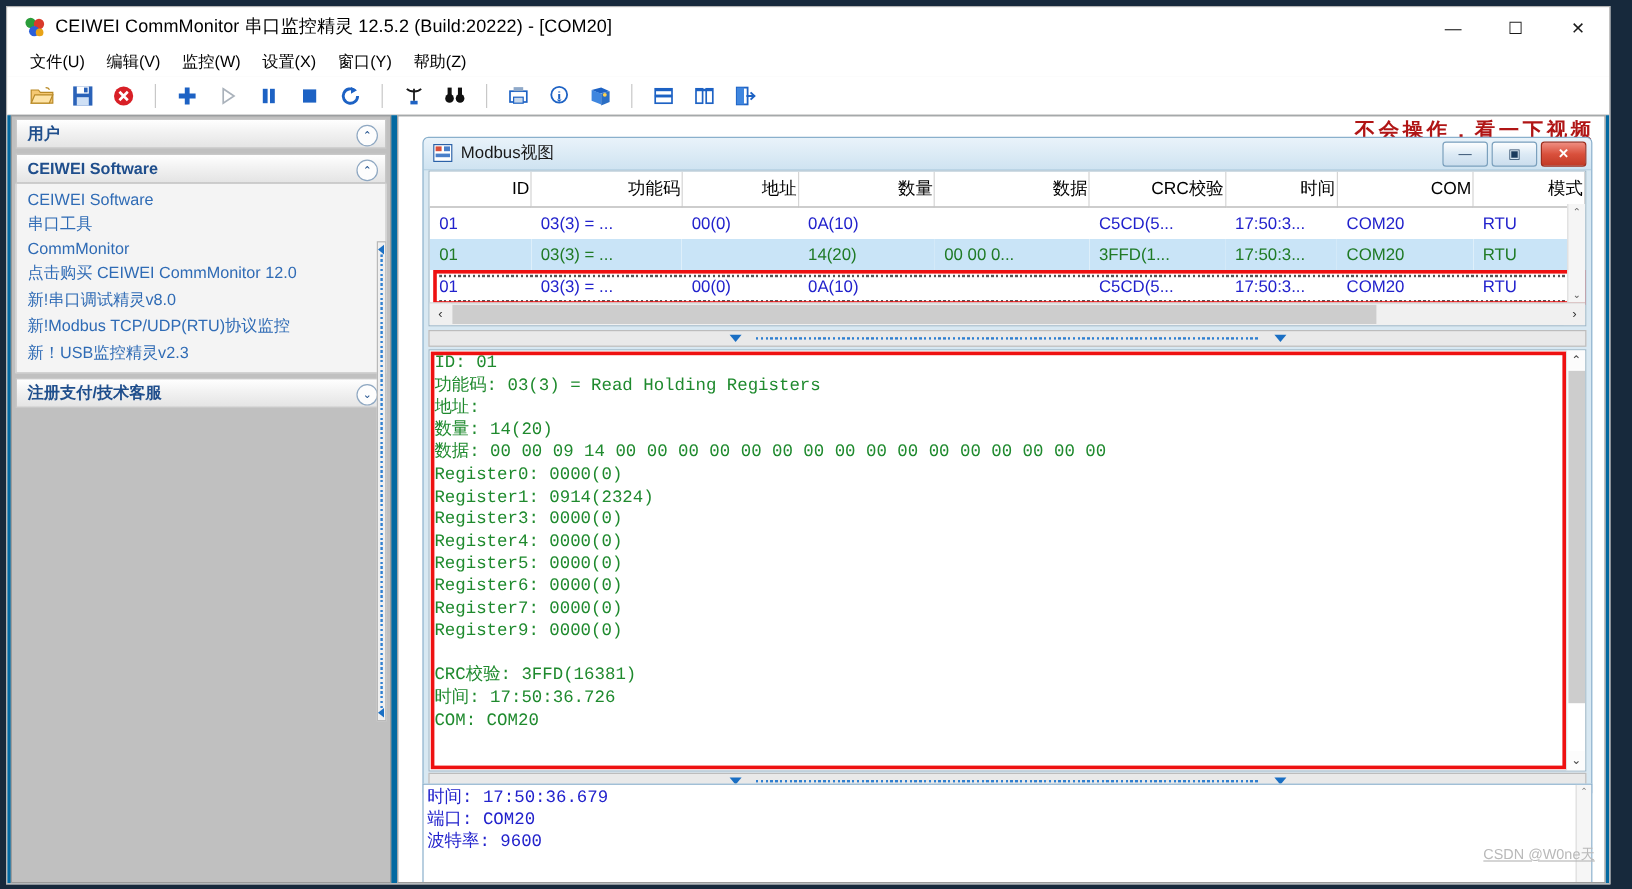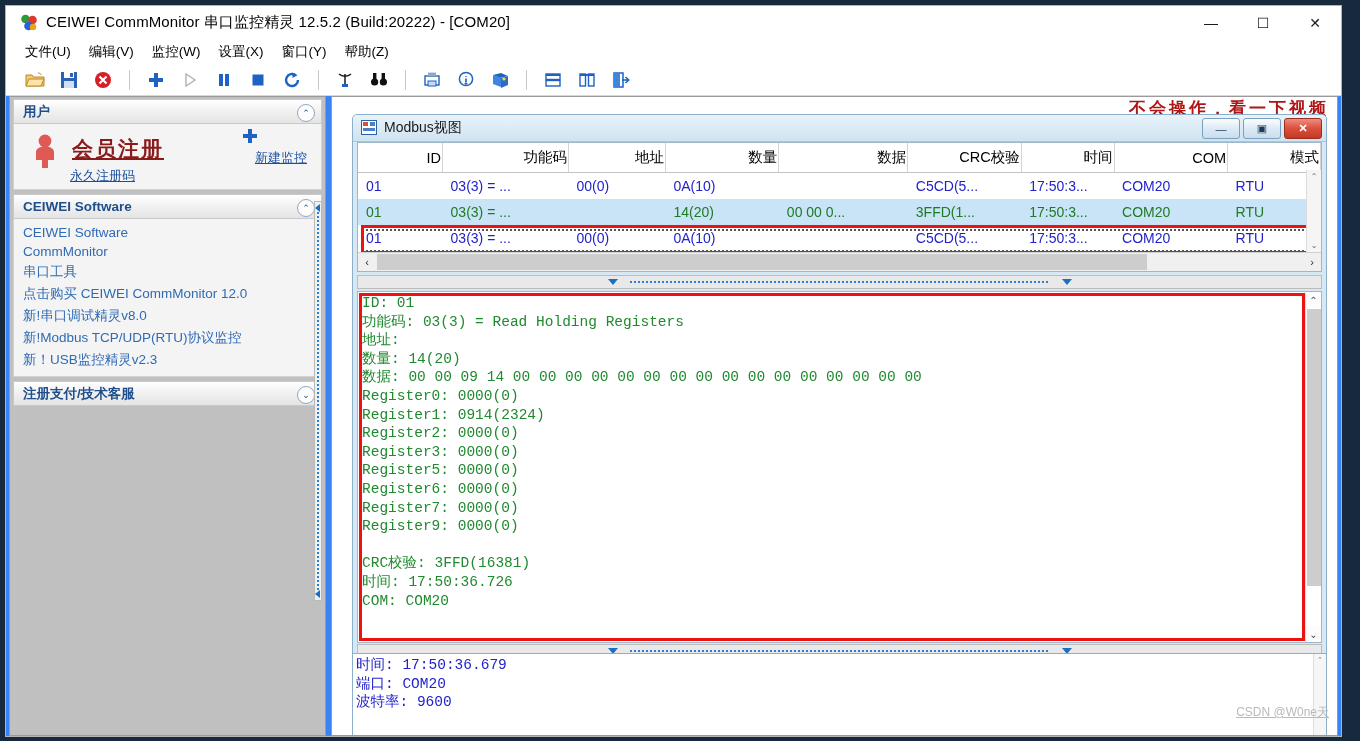--- a/index.html
+++ b/index.html
@@ -114,21 +114,21 @@
     height: 20px;
     background: #c8c8c8;
     margin: 0 9px;
   }
 
   
   .client {
     position: absolute;
     left: 0; top: 90px;
     right: 0; bottom: 0;
-    background: #3b82f6;
+    background: #0369a1;
     padding-left: 36px;
   }
 
   
   .sidebar {
     position: absolute;
     left: 3px; top: 0;
     width: 317px;
     bottom: 0;
     background: #c0c0c0;
@@ -739,43 +739,31 @@
 
     <div class="client">
 
       <div class="sidebar">
 
         <div class="sb-panel">
           <div class="sb-header">
             <span class="sb-header-title">用户</span>
             <span class="sb-chev">⌃</span>
           </div>
-          <div class="sb-body user-body">
-            <svg class="user-icon" viewBox="0 0 26 34">
-              <circle cx="13" cy="7" r="6.4" fill="#e05a55"></circle>
-              <path d="M4 18c0-3.5 4-5.5 9-5.5s9 2 9 5.5v8h-6v8h-6v-8H4z" fill="#e05a55"></path>
-            </svg>
-            <div class="member-link">会员注册</div>
-            <div class="perm-link">永久注册码</div>
-            <svg class="newmon-plus" viewBox="0 0 18 18">
-                <path d="M7 2h4v5h5v4h-5v5H7v-5H2V7h5z" fill="#1d62c4"></path>
-              </svg>
-            <div class="newmon-link">新建监控</div>
-          </div>
         </div>
 
         <div class="sb-panel">
           <div class="sb-header">
             <span class="sb-header-title">CEIWEI Software</span>
             <span class="sb-chev">⌃</span>
           </div>
           <div class="sb-body link-list">
             <div class="link-row">CEIWEI Software</div>
+            <div class="link-row">串口工具</div>
             <div class="link-row">CommMonitor</div>
-            <div class="link-row">串口工具</div>
             <div class="link-row">点击购买 CEIWEI CommMonitor 12.0</div>
             <div class="link-row">新!串口调试精灵v8.0</div>
             <div class="link-row">新!Modbus TCP/UDP(RTU)协议监控</div>
             <div class="link-row">新！USB监控精灵v2.3</div>
           </div>
         </div>
 
         <div class="sb-panel">
           <div class="sb-header">
             <span class="sb-header-title">注册支付/技术客服</span>
@@ -907,22 +895,22 @@
 
           <div class="detail">
             <div class="detail-inner">
               <div class="dline">ID: 01</div>
               <div class="dline">功能码: 03(3) = Read Holding Registers</div>
               <div class="dline">地址:</div>
               <div class="dline">数量: 14(20)</div>
               <div class="dline">数据: 00 00 09 14 00 00 00 00 00 00 00 00 00 00 00 00 00 00 00 00</div>
               <div class="dline">Register0: 0000(0)</div>
               <div class="dline">Register1: 0914(2324)</div>
-              <div class="dline">Register2: 0000(0)</div>
               <div class="dline">Register3: 0000(0)</div>
+              <div class="dline">Register4: 0000(0)</div>
               <div class="dline">Register5: 0000(0)</div>
               <div class="dline">Register6: 0000(0)</div>
               <div class="dline">Register7: 0000(0)</div>
               <div class="dline">Register9: 0000(0)</div>
               <div class="dline">&nbsp;</div>
               <div class="dline">CRC校验: 3FFD(16381)</div>
               <div class="dline">时间: 17:50:36.726</div>
               <div class="dline">COM: COM20</div>
 
             </div>

